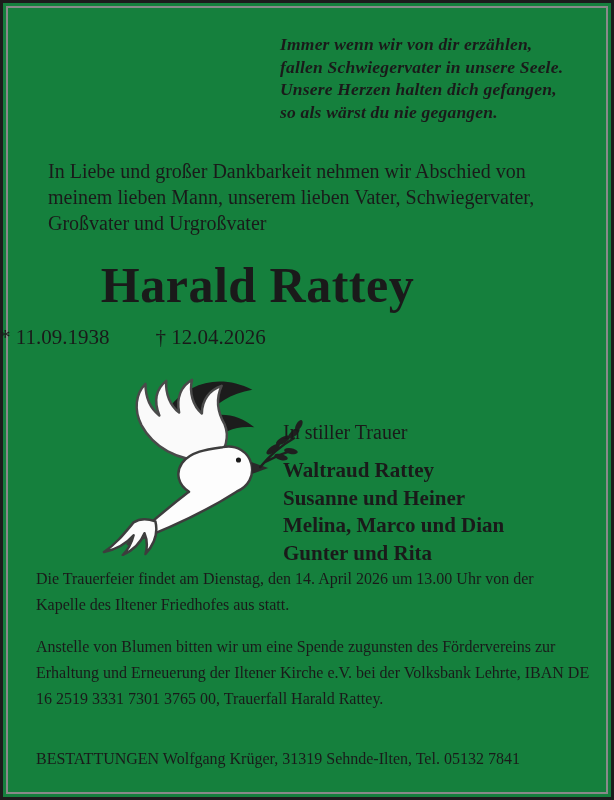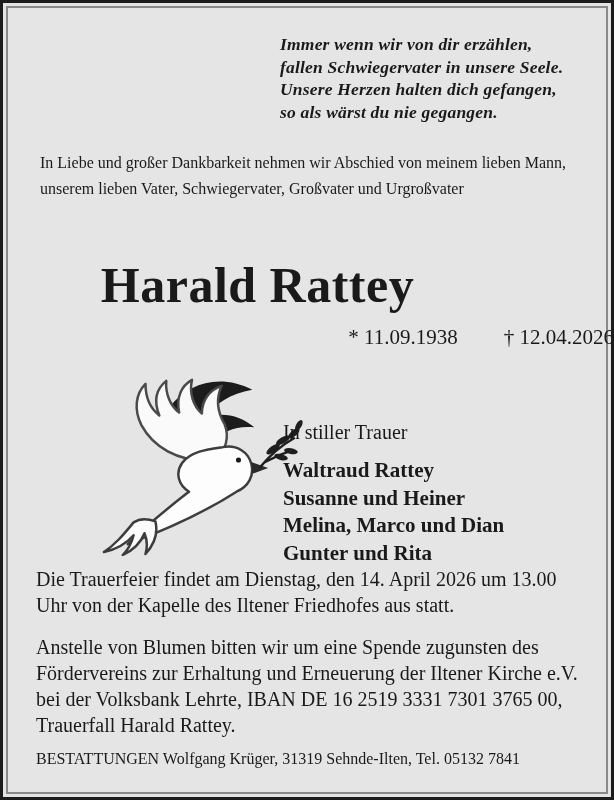--- a/index.html
+++ b/index.html
@@ -11,21 +11,21 @@
     width: 614px;
     height: 800px;
     position: relative;
     font-family: "Liberation Serif", "DejaVu Serif", serif;
     color: #1a1a1a;
     overflow: hidden;
   }
   .page {
     position: absolute;
     inset: 0;
-    background: #e5e5e5;
+    background: #15803d;
   }
   .outer-frame {
     position: absolute;
     inset: 0;
     border: 3px solid #1c1c1c;
     pointer-events: none;
   }
   .inner-frame {
     position: absolute;
     inset: 6px;
@@ -42,44 +42,44 @@
     font-size: 17.5px;
     line-height: 22.5px;
     letter-spacing: 0.2px;
   }
 
   .intro {
     position: absolute;
     left: 36px;
     top: 146px;
     width: 542px;
-    font-size: 16px;
+    font-size: 20px;
     line-height: 26px;
-    margin: 4px;
+    margin: 12px;
   }
 
   .name {
     position: absolute;
     left: 0;
     top: 256px;
     width: 515px;
     text-align: center;
     font-size: 50px;
     font-weight: bold;
     margin: 0;
     letter-spacing: 0.5px;
   }
 
   .dates {
     position: absolute;
     left: 0;
     top: 325px;
     width: 614px;
     display: flex;
-    justify-content: flex-end;
+    justify-content: flex-start;
     gap: 46px;
     font-size: 21px;
   }
 
   .dove {
     position: absolute;
     left: 72px;
     top: 368px;
     width: 238px;
     height: 188px;
@@ -98,21 +98,21 @@
   }
   .mourner {
     font-size: 21px;
     font-weight: bold;
     line-height: 27.5px;
   }
 
   .body-para {
     position: absolute;
     left: 36px;
-    font-size: 20px;
+    font-size: 16px;
     line-height: 26px;
     margin: 0;
   }
   .funeral { top: 566px; width: 548px; }
   .donation { top: 634px; width: 557px; }
 
   .footer-line {
     position: absolute;
     left: 36px;
     top: 750px;

